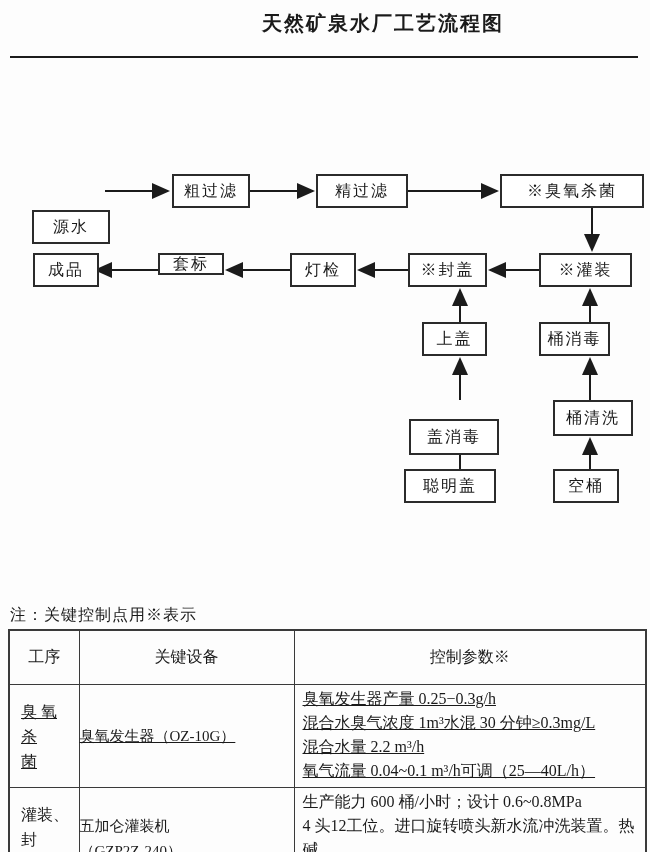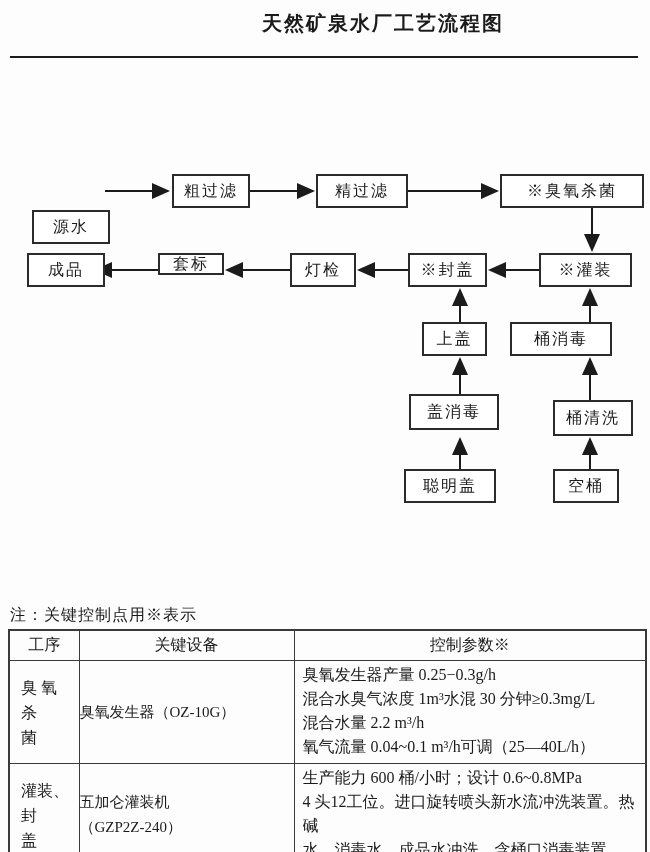--- a/index.html
+++ b/index.html
@@ -19,51 +19,51 @@
   #flow{left:0;top:0;width:650px;height:590px;}
   .node{
     position:absolute;border:2px solid #2b2b2b;background:#fff;
     display:flex;align-items:center;justify-content:center;
     font-size:16px;letter-spacing:2px;white-space:nowrap;box-sizing:border-box;
   }
   #n-source{left:32px;top:174px;width:78px;height:34px;margin-top:36px;}
   #n-coarse{left:172px;top:174px;width:78px;height:34px;}
   #n-fine{left:316px;top:174px;width:92px;height:34px;}
   #n-ozone{left:500px;top:174px;width:144px;height:34px;}
-  #n-finished{left:27px;top:253px;width:78px;height:34px;}
+  #n-finished{left:33px;top:253px;width:66px;height:34px;}
   #n-label{left:158px;top:253px;width:66px;height:22px;}
   #n-light{left:290px;top:253px;width:66px;height:34px;}
   #n-capping{left:408px;top:253px;width:79px;height:34px;}
   #n-filling{left:539px;top:253px;width:93px;height:34px;}
   #n-capon{left:422px;top:322px;width:65px;height:34px;}
-  #n-capdis{left:409px;top:394px;width:90px;height:36px;}
+  #n-capdis{left:409px;top:419px;width:90px;height:36px;}
   #n-smart{left:404px;top:469px;width:92px;height:34px;}
-  #n-buckdis{left:510px;top:322px;width:102px;height:34px;}
+  #n-buckdis{left:539px;top:322px;width:71px;height:34px;}
   #n-buckwash{left:553px;top:400px;width:80px;height:36px;}
   #n-empty{left:553px;top:469px;width:66px;height:34px;}
   #arrows{left:0;top:0;pointer-events:none;}
   
   #note{left:10px;top:605px;font-size:16px;letter-spacing:1px;}
   #ctl-table{
     left:8px;top:629px;width:637px;border-collapse:collapse;table-layout:fixed;
     font-size:16px;
   }
   #ctl-table th,#ctl-table td{
     border:1px solid #3a3a3a;box-sizing:border-box;
     font-weight:normal;
   }
   #ctl-table{border:2px solid #3a3a3a;}
-  #ctl-table th{height:26px;text-align:center;padding:4px;}
+  #ctl-table th{height:26px;text-align:center;padding:16px;}
   .col-proc{width:70px;}
   .col-equip{width:215px;}
   .col-param{width:352px;}
   td.proc{vertical-align:middle;padding:2px 6px 2px 11px;line-height:25px;white-space:pre-line;}
   td.equip{vertical-align:middle;padding:2px 6px 2px 0;line-height:25px;white-space:pre-line;font-size:15px;}
   td.param{vertical-align:top;padding:2px 4px 4px 8px;line-height:24px;white-space:pre-line;}
-  tr.r1{height:96px;}
+  tr.r1{height:96px;text-decoration:underline;}
   tr.r2{height:88px;}
 </style>
 </head>
 <body>
 
 <div class="abs" id="title">天然矿泉水厂工艺流程图</div>
 <div class="abs" id="title-rule"></div>
 
 <div class="abs" id="flow">
   <svg class="abs" id="arrows" width="650" height="590" viewBox="0 0 650 590">

